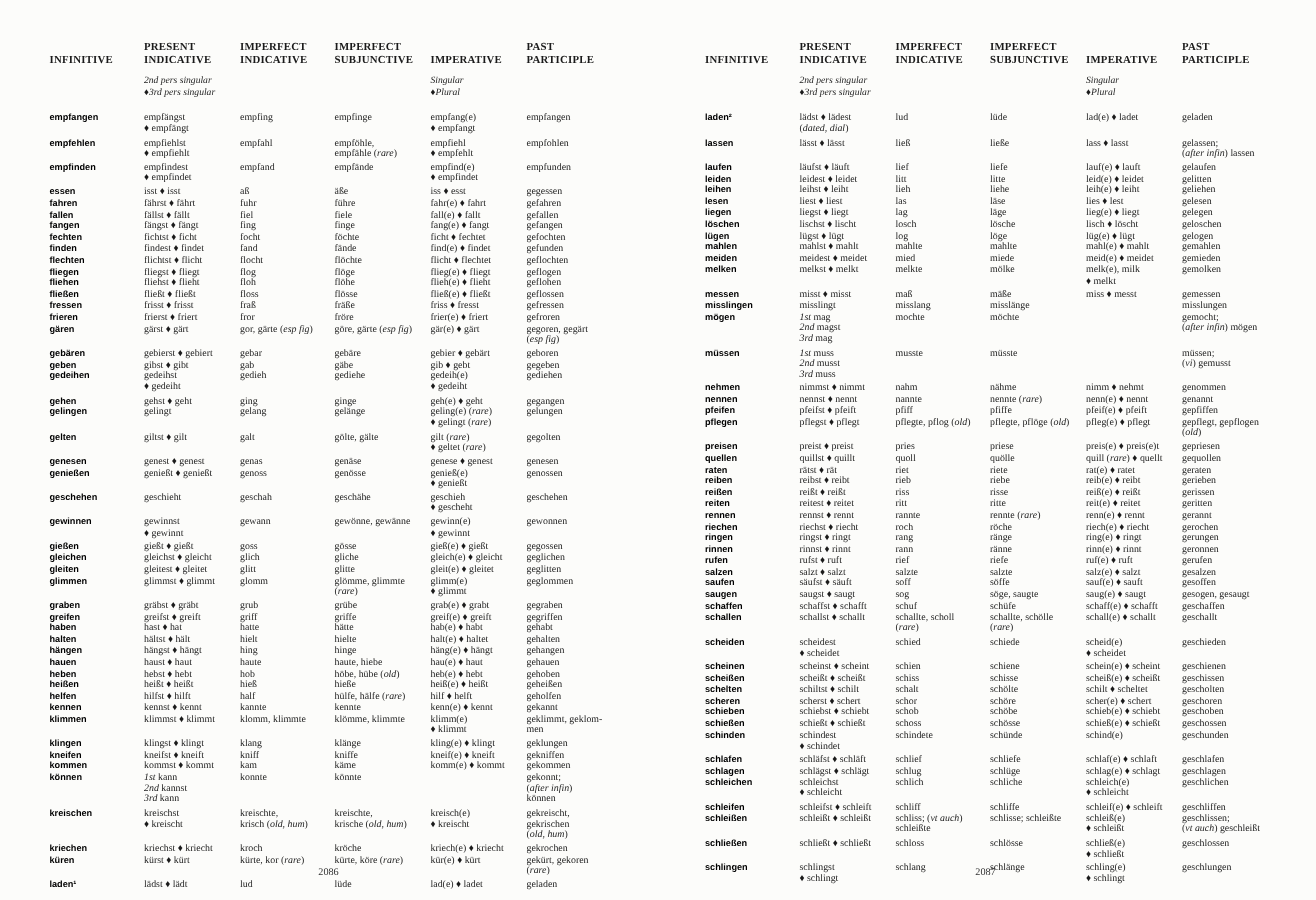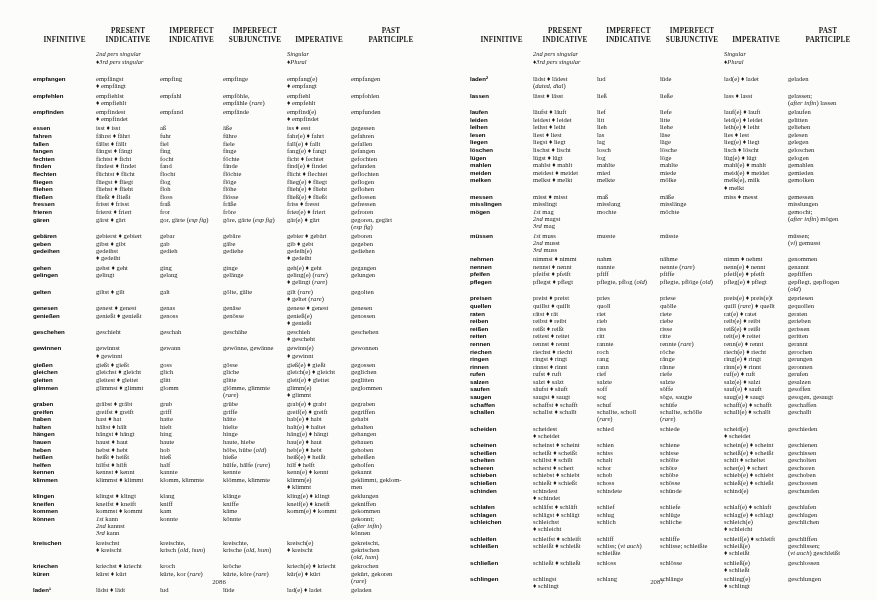--- a/index.html
+++ b/index.html
@@ -2,21 +2,21 @@
 <html><head>
 <meta charset="utf-8">
 <style>
   html,body{margin:0;padding:0;}
   .spread{position:relative;width:877px;height:600px;background:#fcfcfa;overflow:hidden;
           font-family:"Liberation Serif",serif;color:#1b1b1b;}
   .page{position:absolute;top:0;height:600px;width:438px;box-sizing:border-box;padding-top:27px;}
   .page.left{left:0;padding-left:33px;}
   .page.right{left:438px;padding-left:32px;}
   .hdr-row,.sub-row,.vrow{display:grid;grid-template-columns:63px 64px 63px 64px 64px 80px;}
-  .hdr-cell{font-weight:bold;font-size:7.2px;line-height:8.6px;letter-spacing:.15px;text-align:center;}
+  .hdr-cell{font-weight:bold;font-size:7.2px;line-height:8.6px;letter-spacing:.15px;}
   .sub-row{margin-top:6px;min-height:17px;}
   .sub-cell{font-style:italic;font-size:6.4px;line-height:7.8px;}
   .rows{margin-top:8px;}
   .vrow{margin-bottom:.4px;}
   .vrow.multi{margin-bottom:2px;}
   .cell{font-size:6.6px;line-height:7.2px;padding-right:3px;}
   .cell div{white-space:nowrap;}
   .inf{font-family:"Liberation Sans",sans-serif;font-weight:bold;font-size:6.1px;line-height:7.2px;color:#000;}
   .page-num{position:absolute;bottom:15px;left:0;width:438px;text-align:center;font-size:6.8px;color:#333;}
   i{font-style:italic;}

